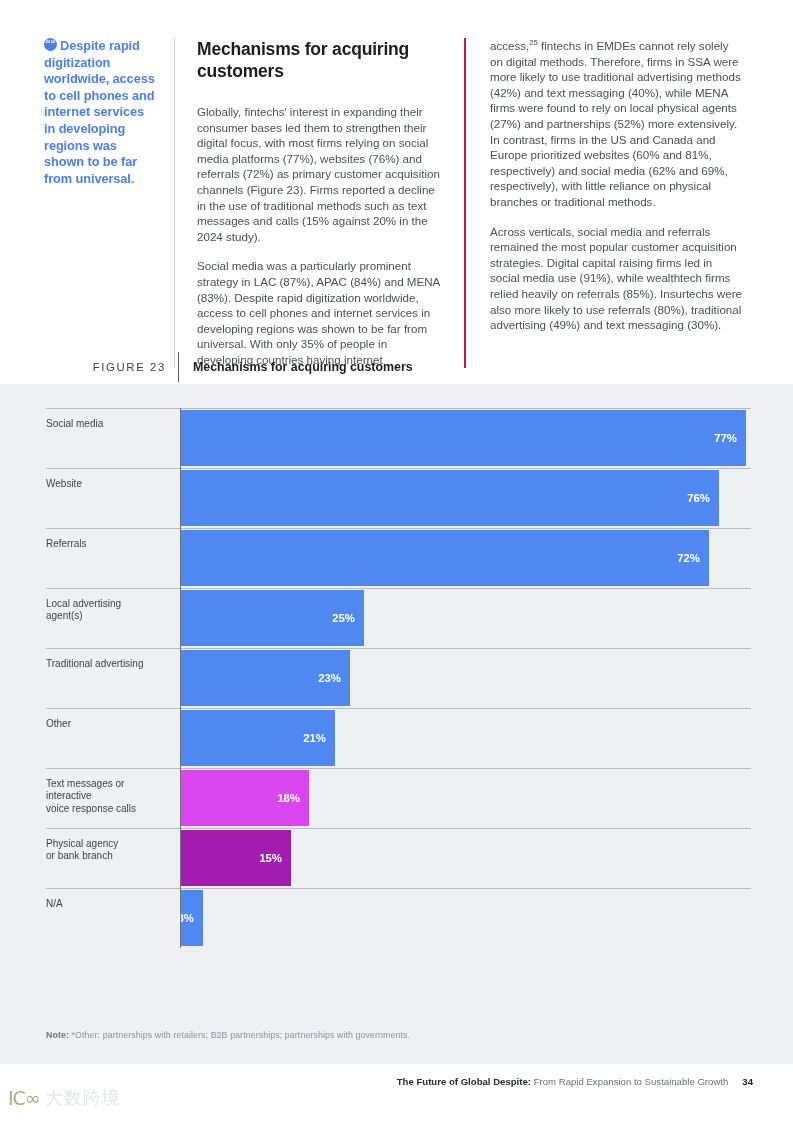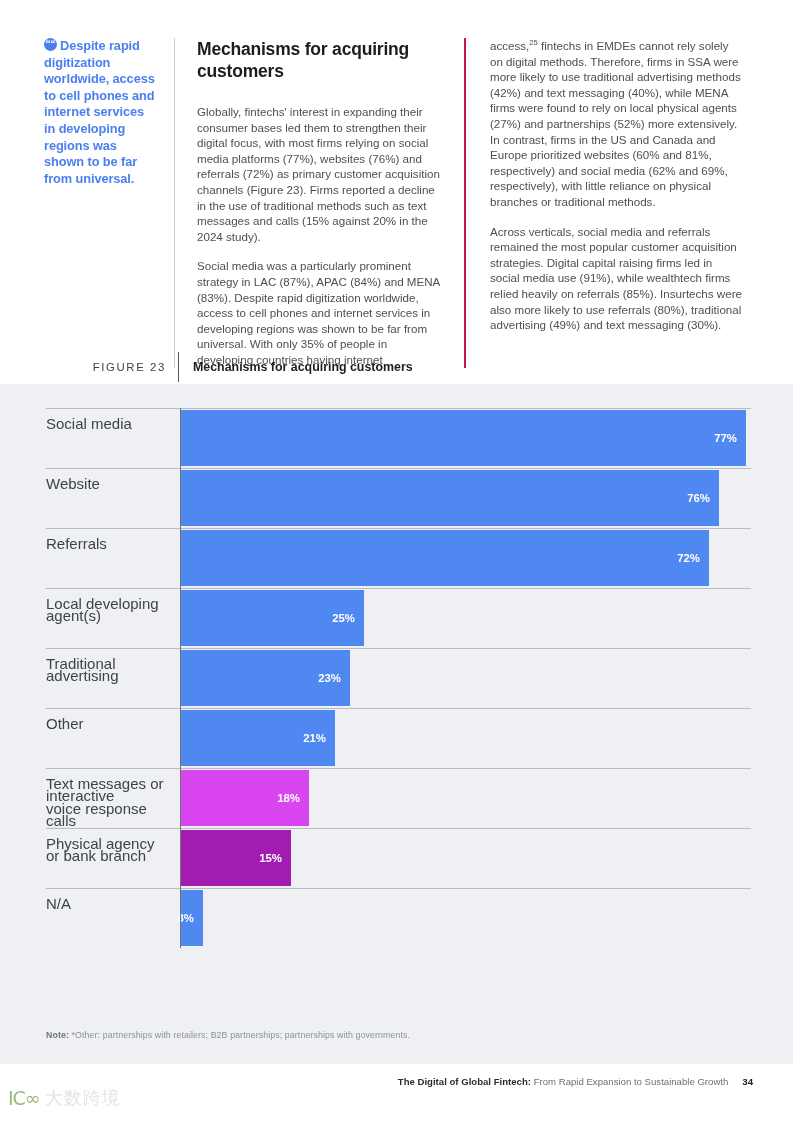--- a/index.html
+++ b/index.html
@@ -165,21 +165,21 @@
     border-top: 1px solid #b9bdc2;
     display: flex;
     align-items: stretch;
   }
 
   .row-label {
     width: 134px;
     box-sizing: border-box;
     padding-top: 9px;
     padding-right: 14px;
-    font-size: 15px;
+    font-size: 10px;
     line-height: 12.4px;
     color: #3f4347;
   }
 
   .row-barwrap {
     position: relative;
     flex: 1;
     padding-top: 1px;
   }
 
@@ -315,21 +315,21 @@
             <div>Referrals</div>
           </div>
           <div class="row-barwrap">
             <div class="bar" style="width: 528px; background: rgb(80, 136, 242);">
               <span class="bar-value">72%</span>
             </div>
           </div>
         </div>
         <div class="row">
           <div class="row-label">
-            <div>Local developing</div>
+            <div>Local advertising</div>
             <div>agent(s)</div>
           </div>
           <div class="row-barwrap">
             <div class="bar" style="width: 183px; background: rgb(80, 136, 242);">
               <span class="bar-value">25%</span>
             </div>
           </div>
         </div>
         <div class="row">
           <div class="row-label">
@@ -382,19 +382,19 @@
               <span class="bar-value">3%</span>
             </div>
           </div>
         </div>
       </div>
   </div>
   <div class="chart-note"><b>Note:</b><span> *Other: partnerships with retailers; B2B partnerships; partnerships with governments.</span></div>
 </div>
 
 <div class="footer">
-  <div class="footer-line"><span class="ft-bold">The Digital of Global Fintech:</span><span> From Rapid Expansion to Sustainable Growth</span><span class="ft-page">34</span></div>
+  <div class="footer-line"><span class="ft-bold">The Future of Global Despite:</span><span> From Rapid Expansion to Sustainable Growth</span><span class="ft-page">34</span></div>
 </div>
 
 <div class="watermark">
   <span class="wm-mark">IC∞</span>
   <span class="wm-text">大数跨境</span>
 </div>
 
 </body></html>

